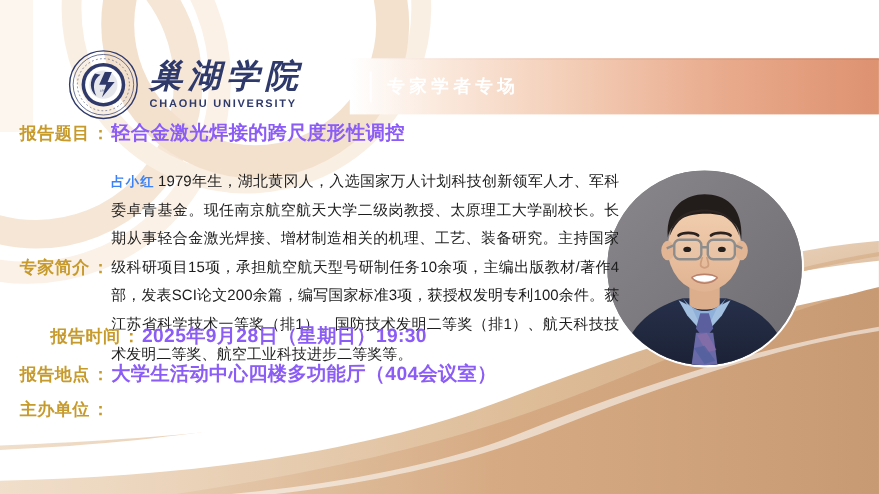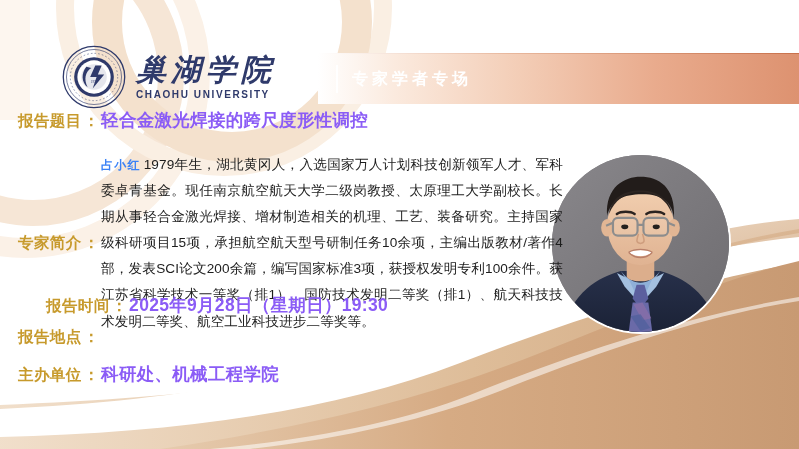--- a/index.html
+++ b/index.html
@@ -391,22 +391,22 @@
 
     <div class="row row-time">
       <span class="label">报告时间</span>
       <span class="colon">：</span>
       <span class="value-strong">2025年9月28日（星期日）19:30</span>
     </div>
 
     <div class="row row-place">
       <span class="label">报告地点</span>
       <span class="colon">：</span>
+      <span class="value-strong">大学生活动中心四楼多功能厅（404会议室）</span>
     </div>
 
     <div class="row row-org">
       <span class="label">主办单位</span>
       <span class="colon">：</span>
-      <span class="value-strong">科研处、机械工程学院</span>
     </div>
 
   </div>
 </div>
 
 </body></html>

